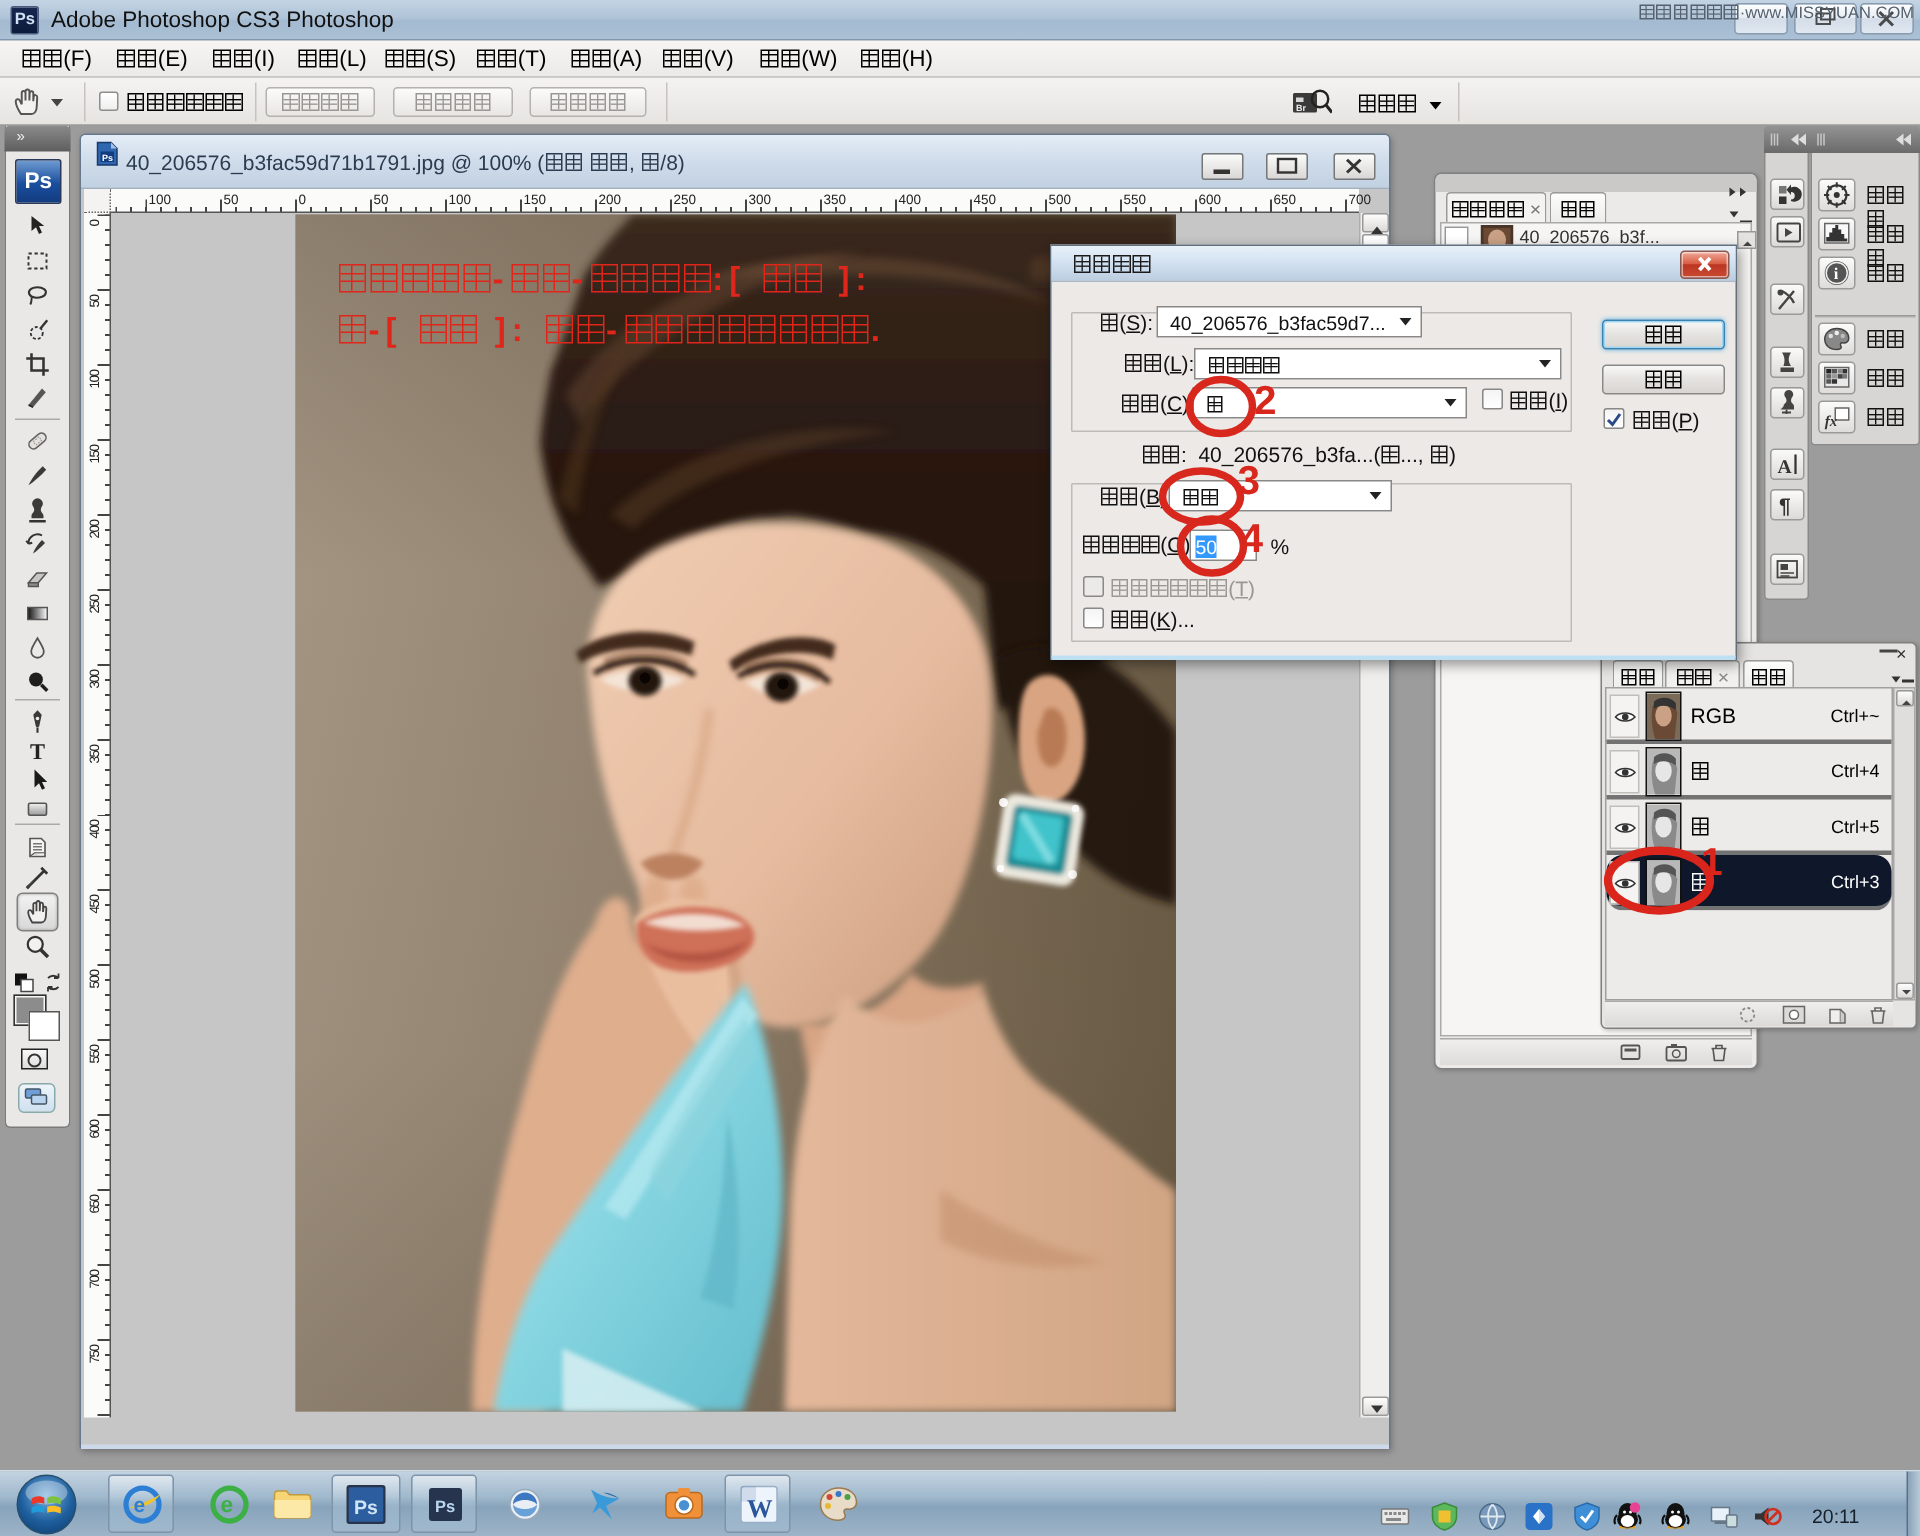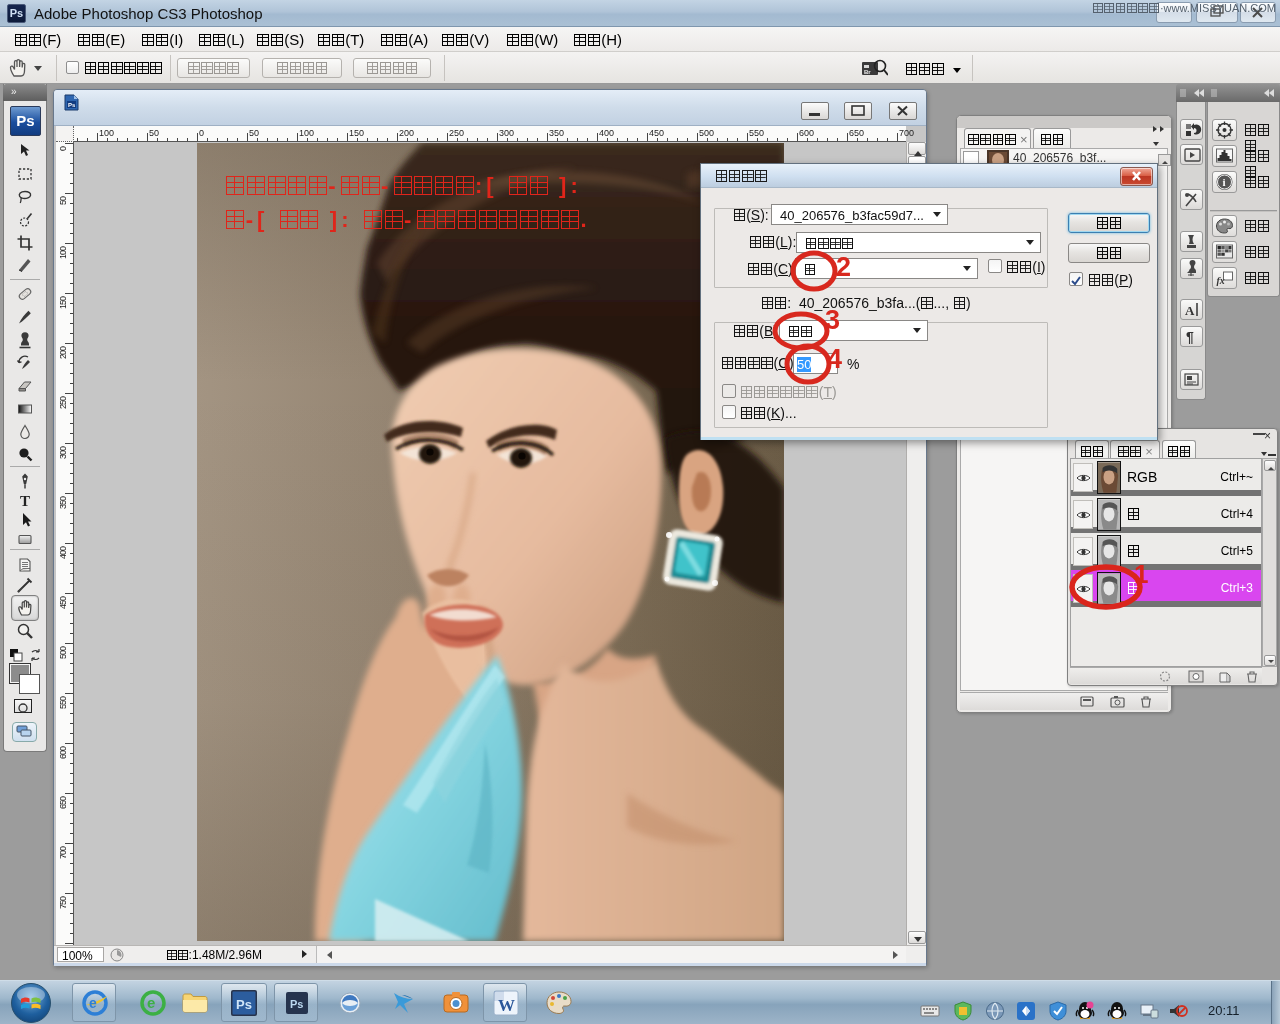--- a/index.html
+++ b/index.html
@@ -64,21 +64,21 @@
 #histpanel .inner{position:absolute;left:3px;top:32px;width:208px;height:543px;background:#f6f5f4;border:1px solid #aaa}
 #histbot{position:absolute;left:3px;top:576px;width:208px;height:18px;background:linear-gradient(#f0efee,#dddbd9);border-top:1px solid #aaa}
 #rightstrip{left:1176px;top:102px;width:30px;height:298px;background:#d6d5d3;border:1px solid #8a8a8a;border-top:none;border-radius:0 0 3px 3px}
 #rightdock{left:1207px;top:102px;width:73px;height:195px;background:#d8d6d4;border:1px solid #8a8a8a;border-top:none;border-radius:0 0 3px 3px}
 #dockhead{left:1176px;top:84px;width:104px;height:18px;background:linear-gradient(#939393,#6a6a6a);border-radius:3px 3px 0 0}
 .sicon{position:absolute;left:3px;width:23px;height:21px;background:linear-gradient(#fafaf9,#dcdad8);border:1px solid #9a9a9a;border-radius:3px}
 .dicon{position:absolute;left:4px;width:25px;height:22px;background:linear-gradient(#fbfbfa,#dedcda);border:1px solid #9a9a9a;border-radius:3px}
 .dlab{position:absolute;left:36px;font-size:13px;color:#111}
 #chpanel{left:1067px;top:428px;width:211px;height:258px;background:#e6e4e2;border:1px solid #808080;border-radius:4px;box-shadow:1px 1px 3px rgba(0,0,0,.2)}
 #chlist{position:absolute;left:2px;top:29px;width:192px;height:209px;background:#ecebe9;border:1px solid #a0a0a0}
-.chrow{position:absolute;left:0;width:190px;height:37px;border-bottom:6px solid #737373;font-size:14px}
+.chrow{position:absolute;left:0;width:190px;height:37px;border-bottom:3px solid #737373;font-size:14px}
 .cheye{position:absolute;left:2px;top:4px;width:20px;height:29px;background:#f4f3f2;border:1px solid #c0beba}
 .chthumb{position:absolute;left:26px;top:2px;width:24px;height:33px;border:1px solid #111}
 .chsc{position:absolute;right:8px;top:11px;font-size:12px}
 #chbot{position:absolute;left:2px;top:238px;width:192px;height:17px;background:linear-gradient(#efeeec,#dcdad8);border-top:1px solid #aaa}
 #chscroll{position:absolute;left:194px;top:29px;width:15px;height:209px;background:#e0dedc;border:1px solid #a8a8a8}
 .eye{width:15px;height:10px;position:absolute;left:2px;top:9px}
 
 
 #dialog{left:700px;top:163px;width:458px;height:277px;background:#ece9e7;border:1px solid #62707e;border-radius:0;box-shadow:2px 3px 8px rgba(0,0,0,.4)}
 #dlgtitle{position:absolute;left:0;top:0;width:456px;height:24px;background:linear-gradient(#e8f1fa,#cfdff0 55%,#bccddf);border-bottom:1px solid #a8b8c8;font-size:14px;color:#1a1a1a;padding:4px 0 0 14px}
@@ -261,20 +261,21 @@
       <rect x="8" y="7" width="10" height="6" rx="1" fill="#b8d4ee" stroke="#456"></rect>
     </svg></div>
 <div id="docwin" class="abs">
 <div id="dtitle" class="abs">
       <svg class="abs" style="left:9px;top:4px" width="17" height="17" viewBox="0 0 17 17">
         <path d="M2 1 H11 L15 5 V16 H2 Z" fill="#2e66b0" stroke="#1a3a6a"></path>
         <path d="M11 1 L11 5 H15 Z" fill="#9fc0e8"></path>
         <rect x="4" y="7" width="9" height="7" fill="#123c80"></rect>
         <text x="5" y="13" font-size="6" fill="#fff" font-weight="bold">Ps</text>
       </svg>
+      <div id="dtext" class="abs">40_206576_b3fac59d71b1791.jpg @ 100% (<i class="c"></i><i class="c"></i> <i class="c"></i><i class="c"></i>, <i class="c"></i>/8)</div>
       <div class="dbtn abs" style="left:747px"><svg width="26" height="16">
           <rect x="7" y="10" width="11" height="3" fill="#333"></rect>
         </svg></div>
       <div class="dbtn abs" style="left:790px"><svg width="26" height="16">
           <rect x="7" y="3" width="12" height="9" fill="none" stroke="#333" stroke-width="1.6"></rect>
         </svg></div>
       <div class="dbtn abs" style="left:835px"><svg width="26" height="16">
           <path d="M8 3.5 L17 12 M17 3.5 L8 12" stroke="#333" stroke-width="2"></path>
         </svg></div>
     </div>
@@ -414,33 +415,20 @@
     </div>
 <div id="vscroll" class="abs">
       <div class="sbtn abs" style="left:1px;top:0;width:18px;height:13px;text-align:center">
         <span class="tri-d abs" style="left:5px;top:4px;transform:rotate(180deg);border-top-color:#333"></span>
       </div>
       <div class="sbtn abs" style="left:1px;top:14px;width:18px;height:15px;background:#fff"></div>
       <div class="sbtn abs" style="left:1px;top:789px;width:18px;height:13px">
         <span class="tri-d abs" style="left:5px;top:5px;border-top-color:#333"></span>
       </div>
     </div>
-<div id="statusbar" class="abs">
-      <div class="abs" style="left:3px;top:1px;width:47px;height:15px;background:#fff;border:1px solid #a8a6a4;font-size:12px;padding:1px 0 0 4px">100%</div>
-      <svg class="abs" style="left:56px;top:2px" width="14" height="14">
-        <circle cx="7" cy="7" r="6" fill="#e8e6e4" stroke="#888"></circle>
-        <path d="M7 7 L7 2 A5 5 0 0 1 11 9 Z" fill="#999"></path>
-      </svg>
-      <div class="abs" style="left:75px;top:2px;width:170px;text-align:center"><i class="c"></i><i class="c"></i>:1.48M/2.96M</div>
-      <span class="tri-r abs" style="left:248px;top:4px;border-left-color:#222"></span>
-      <div class="abs" style="left:262px;top:0;width:590px;height:17px;background:#f4f3f2;border-left:1px solid #bbb">
-        <span class="tri-l abs" style="left:6px;top:5px;border-right-color:#555"></span>
-        <span class="tri-r abs" style="left:576px;top:5px;border-left-color:#555"></span>
-      </div>
-    </div>
 <div id="dwinbot" class="abs"></div>
 </div>
 <div id="histpanel" class="abs">
 <div style="position:absolute;left:0;top:0;width:214px;height:12px;background:#cbc9c7;border-radius:4px 4px 0 0"></div>
 <div class="ptab" style="left:7px;top:12px;width:67px;background:#f4f3f2"><i class="c"></i><i class="c"></i><i class="c"></i><i class="c"></i> <span style="color:#777">×</span></div>
 <div class="ptab" style="left:76px;top:12px;width:38px"><i class="c"></i><i class="c"></i></div>
 <div class="abs" style="left:196px;top:6px;font-size:11px;color:#222;letter-spacing:-2px"><span class="tri-r" style="border-left-color:#333;border-width:3px;border-left-width:4px"></span><span class="tri-r" style="border-left-color:#333;border-width:3px;border-left-width:4px"></span></div>
 <div class="abs" style="left:196px;top:20px"><span class="tri-d" style="border-top-color:#333;border-width:3px;border-top-width:4px"></span><span style="display:inline-block;width:8px;height:2px;background:#333;margin-left:1px"></span></div>
 <div class="inner">
 <div style="position:absolute;left:2px;top:2px;width:16px;height:14px;background:#fff;border:1px solid #999"></div>
@@ -612,21 +600,21 @@
         </div>
 <svg class="chthumb" viewBox="0 0 24 33">
           <rect width="24" height="33" fill="#b8b8b8"></rect>
           <path d="M4 10 C6 4 14 2 19 6 L22 14 L20 33 L6 33 C3 24 3 16 4 10 Z" fill="#8a8a8a"></path>
           <ellipse cx="12" cy="16" rx="6" ry="8" fill="#e6e6e6"></ellipse>
           <path d="M5 6 C9 2 17 2 21 7 L21 12 C16 8 9 8 5 11 Z" fill="#555"></path>
         </svg>
 <span style="position:absolute;left:56px;top:10px"><i class="c"></i></span>
 <span class="chsc">Ctrl+5</span>
 </div>
-<div class="chrow" style="top:111px;background:#d946ef;color:#fff;">
+<div class="chrow" style="top:111px;background:#0f172a;color:#fff;border-radius:11px;">
 <div class="cheye">
           <svg class="eye" viewBox="0 0 15 10">
             <path d="M1 5 C4 1.5 11 1.5 14 5 C11 8.5 4 8.5 1 5 Z" fill="#fff" stroke="#333" stroke-width="1"></path>
             <circle cx="7.5" cy="5" r="2.2" fill="#333"></circle>
           </svg>
         </div>
 <svg class="chthumb" viewBox="0 0 24 33">
           <rect width="24" height="33" fill="#b8b8b8"></rect>
           <path d="M4 10 C6 4 14 2 19 6 L22 14 L20 33 L6 33 C3 24 3 16 4 10 Z" fill="#8a8a8a"></path>
           <ellipse cx="12" cy="16" rx="6" ry="8" fill="#e6e6e6"></ellipse>

